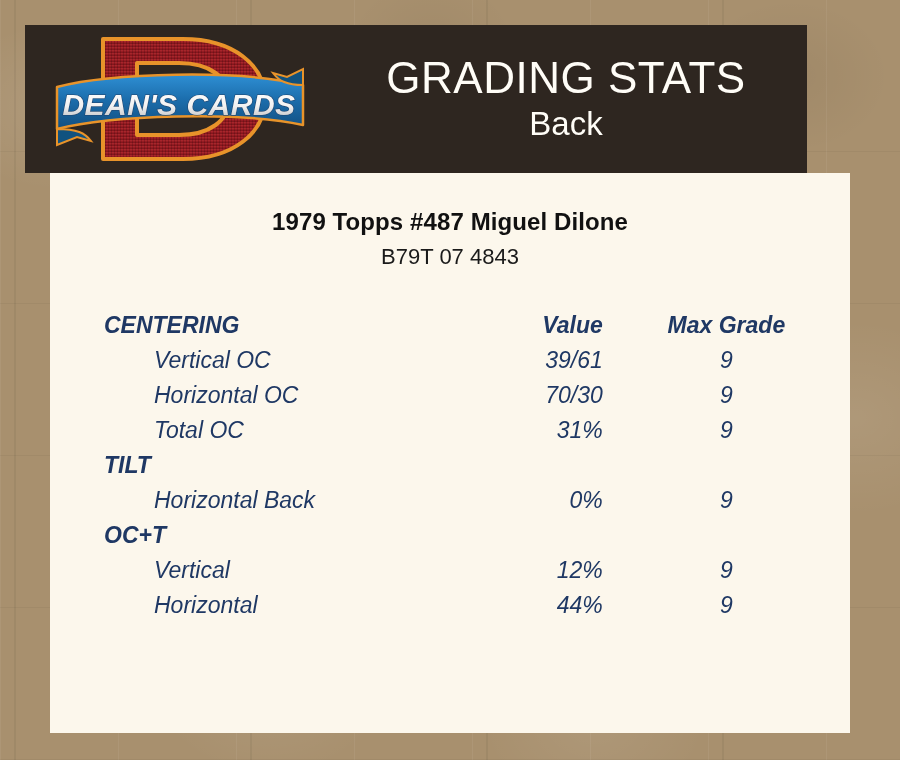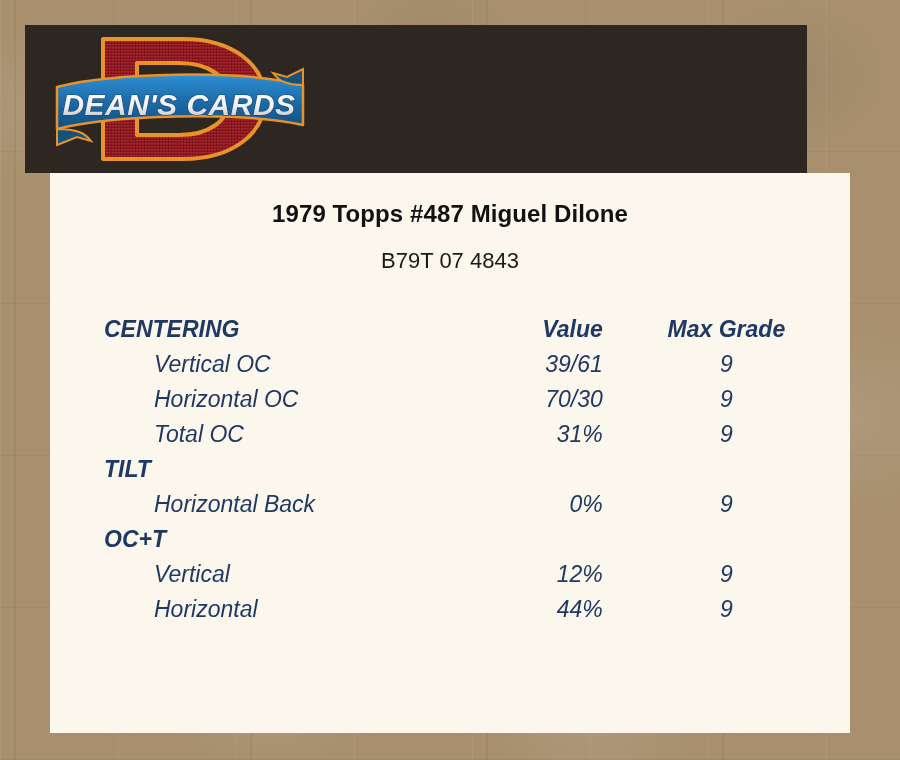--- a/index.html
+++ b/index.html
@@ -88,36 +88,36 @@
   }
 
   
   #panel {
     position: absolute;
     left: 50px;
     top: 173px;
     width: 800px;
     height: 560px;
     background: #fcf7ec;
-    padding-top: 27px;
+    padding-top: 35px;
   }
 
   #card-title {
     text-align: center;
     color: #111111;
     font-size: 24px;
     font-weight: bold;
     letter-spacing: 0.1px;
   }
   #card-serial {
     text-align: center;
     color: #1a1a1a;
     font-size: 22px;
     font-weight: 400;
-    margin-top: 20px;
+    margin-top: 8px;
   }
 
   
   #stats-table {
     margin-top: 38px;
     width: 100%;
     border-collapse: collapse;
     color: #1f3864;
     font-style: italic;
   }
@@ -187,20 +187,24 @@
       <g>
         <path d="M6 58 C60 44 188 40 252 56 L252 96 C188 82 60 86 6 100 Z" fill="url(#ribbonBlue)" stroke="#e8932a" stroke-width="2.5" stroke-linejoin="round"></path>
         <path d="M6 100 C26 100 34 104 40 112 L26 108 L6 116 Z" fill="#11527f" stroke="#e8932a" stroke-width="2"></path>
         <path d="M252 56 C236 56 228 52 222 44 L236 48 L252 40 Z" fill="#11527f" stroke="#e8932a" stroke-width="2"></path>
       </g>
 
       <text x="128" y="86" text-anchor="middle" font-family="&quot;Liberation Sans&quot;, sans-serif" font-size="30" font-weight="bold" font-style="italic" fill="url(#txtSilver)" stroke="#21436b" stroke-width="1.1" paint-order="stroke" letter-spacing="0.5">DEAN'S CARDS</text>
     </svg>
   </div>
 
+  <div id="header-titles">
+    <div id="header-title">GRADING STATS</div>
+    <div id="header-subtitle">Back</div>
+  </div>
 </div>
 
 <div id="panel">
 
   <div id="card-title">1979 Topps #487 Miguel Dilone</div>
 
   <div id="card-serial">B79T 07 4843</div>
 
   <table id="stats-table">
     <tbody id="stats-body">

